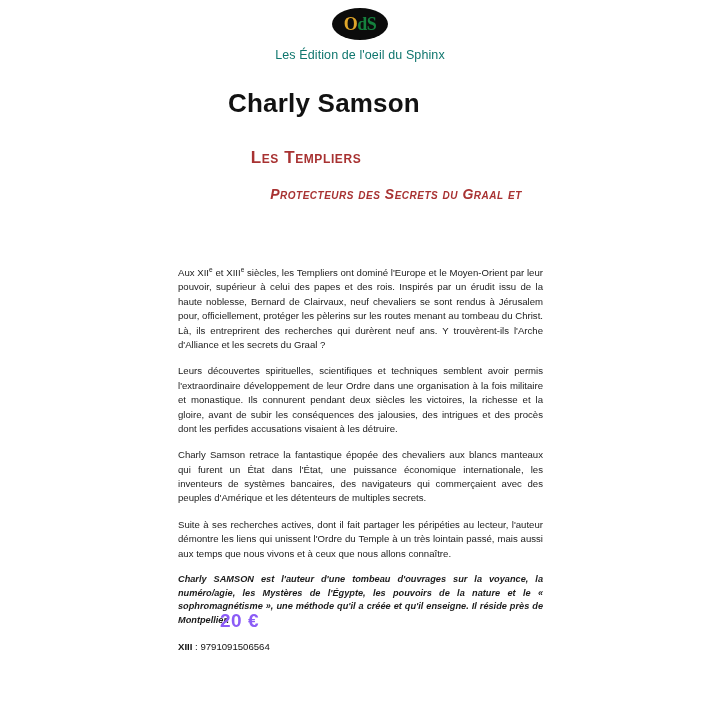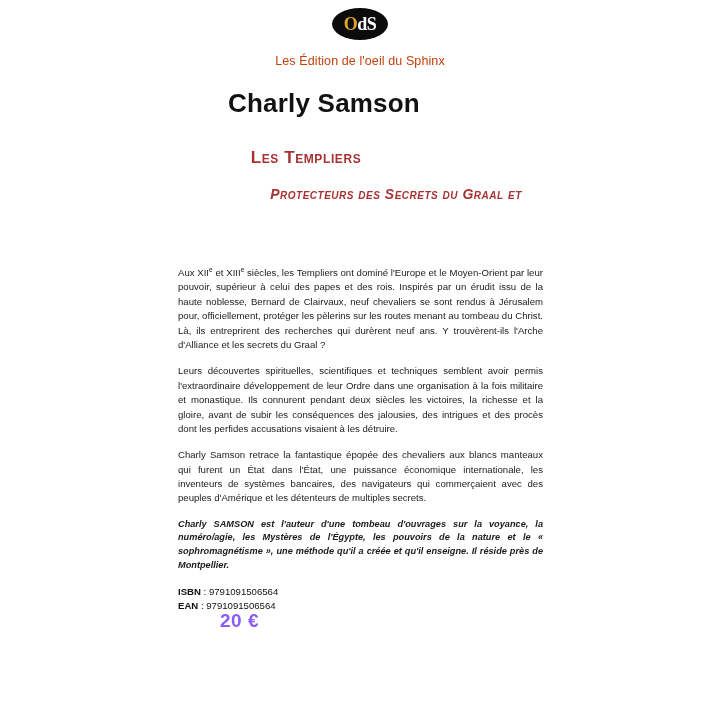--- a/index.html
+++ b/index.html
@@ -54,30 +54,30 @@
     font-size: 18px;
     color: #e0a62a;
     line-height: 1;
     position: relative;
     top: 0px;
   }
   .logo-ds {
     font-family: "Liberation Serif", serif;
     font-weight: bold;
     font-size: 18px;
-    color: #ffffff;
+    color: #15803d;
     line-height: 1;
     position: relative;
     top: 0px;
   }
   .publisher-name {
     font-size: 12.5px;
-    color: #c2410c;
+    color: #0f766e;
     letter-spacing: 0.1px;
-    margin-top: 12px;
+    margin-top: 6px;
   }
 
   
   .author-name {
     position: absolute;
     top: 88px;
     left: 0;
     width: 648px;
     text-align: center;
     font-size: 26px;
@@ -189,24 +189,24 @@
   </div>
 
   <div class="body-col">
 
     <p class="para"><span>Aux XII</span><sup>e</sup><span> et XIII</span><sup>e</sup><span> siècles, les Templiers ont dominé l'Europe et le Moyen-Orient par leur pouvoir, supérieur à celui des papes et des rois. Inspirés par un érudit issu de la haute noblesse, Bernard de Clairvaux, neuf chevaliers se sont rendus à Jérusalem pour, officiellement, protéger les pèlerins sur les routes menant au tombeau du Christ. Là, ils entreprirent des recherches qui durèrent neuf ans. Y trouvèrent-ils l'Arche d'Alliance et les secrets du Graal ?</span></p>
 
     <p class="para">Leurs découvertes spirituelles, scientifiques et techniques semblent avoir permis l'extraordinaire développement de leur Ordre dans une organisation à la fois militaire et monastique. Ils connurent pendant deux siècles les victoires, la richesse et la gloire, avant de subir les conséquences des jalousies, des intrigues et des procès dont les perfides accusations visaient à les détruire.</p>
 
     <p class="para">Charly Samson retrace la fantastique épopée des chevaliers aux blancs manteaux qui furent un État dans l'État, une puissance économique internationale, les inventeurs de systèmes bancaires, des navigateurs qui commerçaient avec des peuples d'Amérique et les détenteurs de multiples secrets.</p>
 
+    <p class="para">Suite à ses recherches actives, dont il fait partager les péripéties au lecteur, l'auteur démontre les liens qui unissent l'Ordre du Temple à un très lointain passé, mais aussi aux temps que nous vivons et à ceux que nous allons connaître.</p>
 
     <p class="bio">Charly SAMSON est l'auteur d'une tombeau d'ouvrages sur la voyance, la numéro/agie, les Mystères de l'Égypte, les pouvoirs de la nature et le « sophromagnétisme », une méthode qu'il a créée et qu'il enseigne. Il réside près de Montpellier.</p>
 
-    <p class="ident"><span class="lbl">ISBN</span><span> : </span><span>9791091506564</span></p>
-
-    <p class="ident"><span class="lbl">EAN</span><span> : </span><span>9791091506564</span></p>
+    <p class="ident"><span class="lbl">XIII</span><span> : </span><span>9791091506564</span></p>
+
 
   </div>
 
   <div class="price">20 €</div>
 
 </div>
 
 </body></html>

